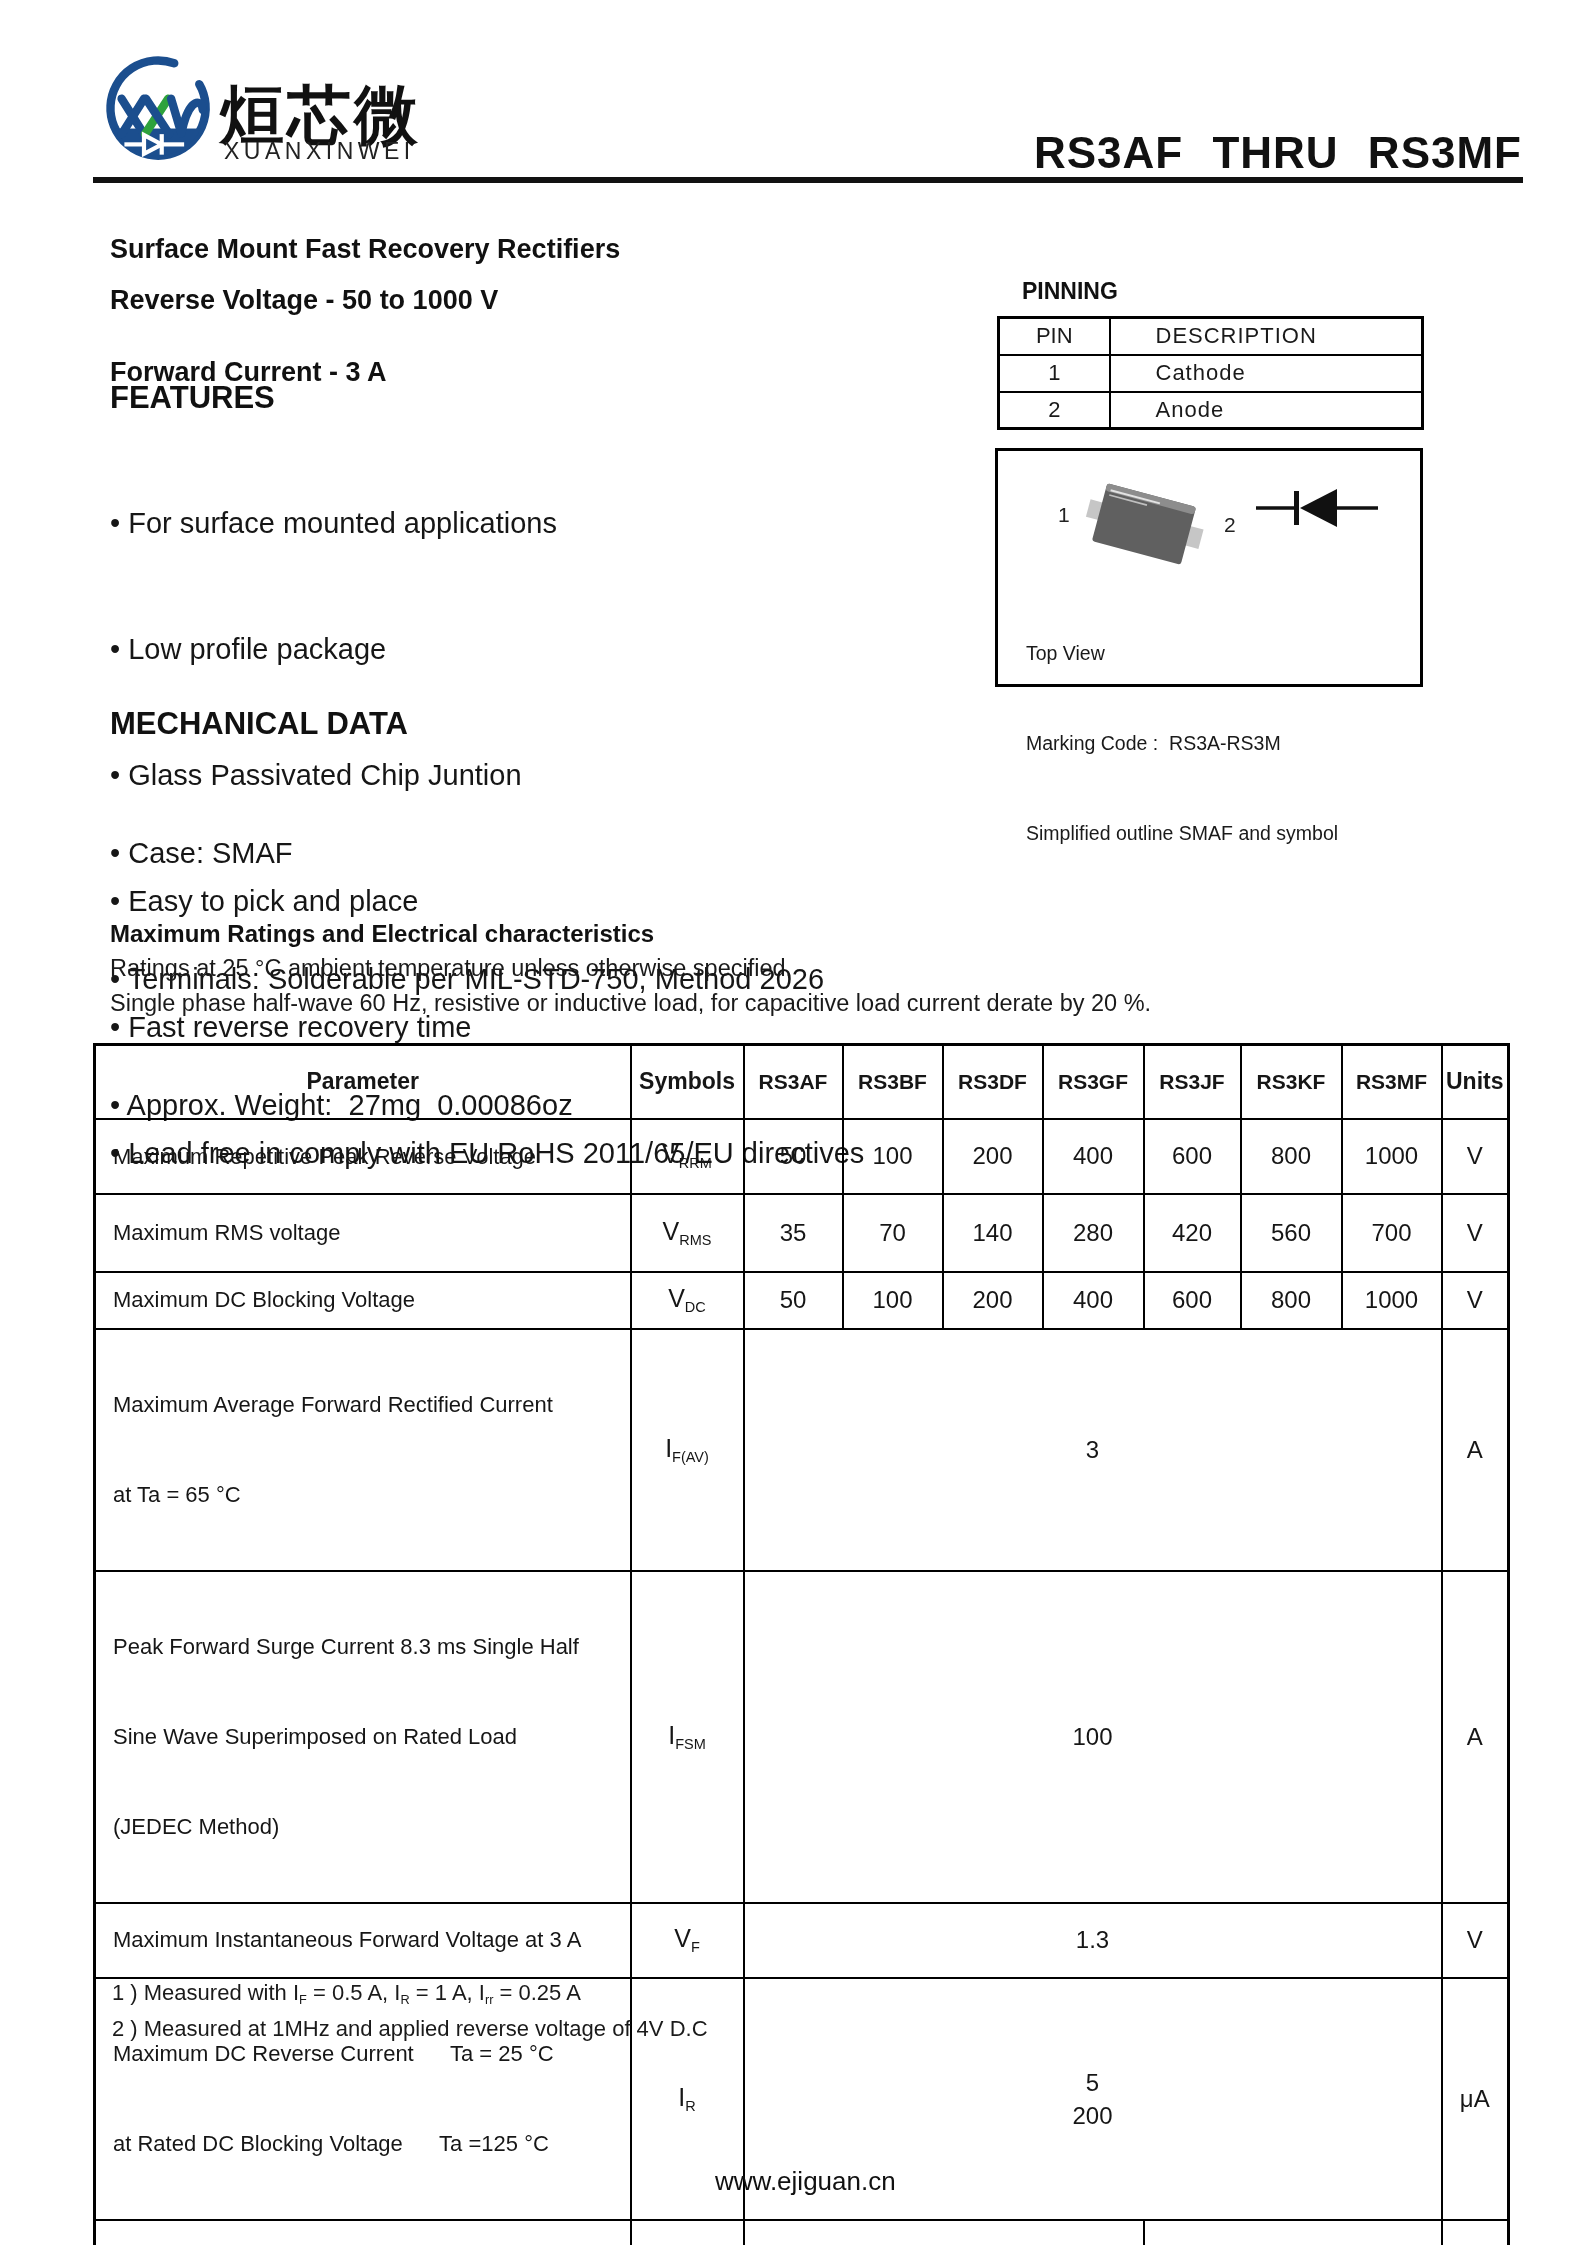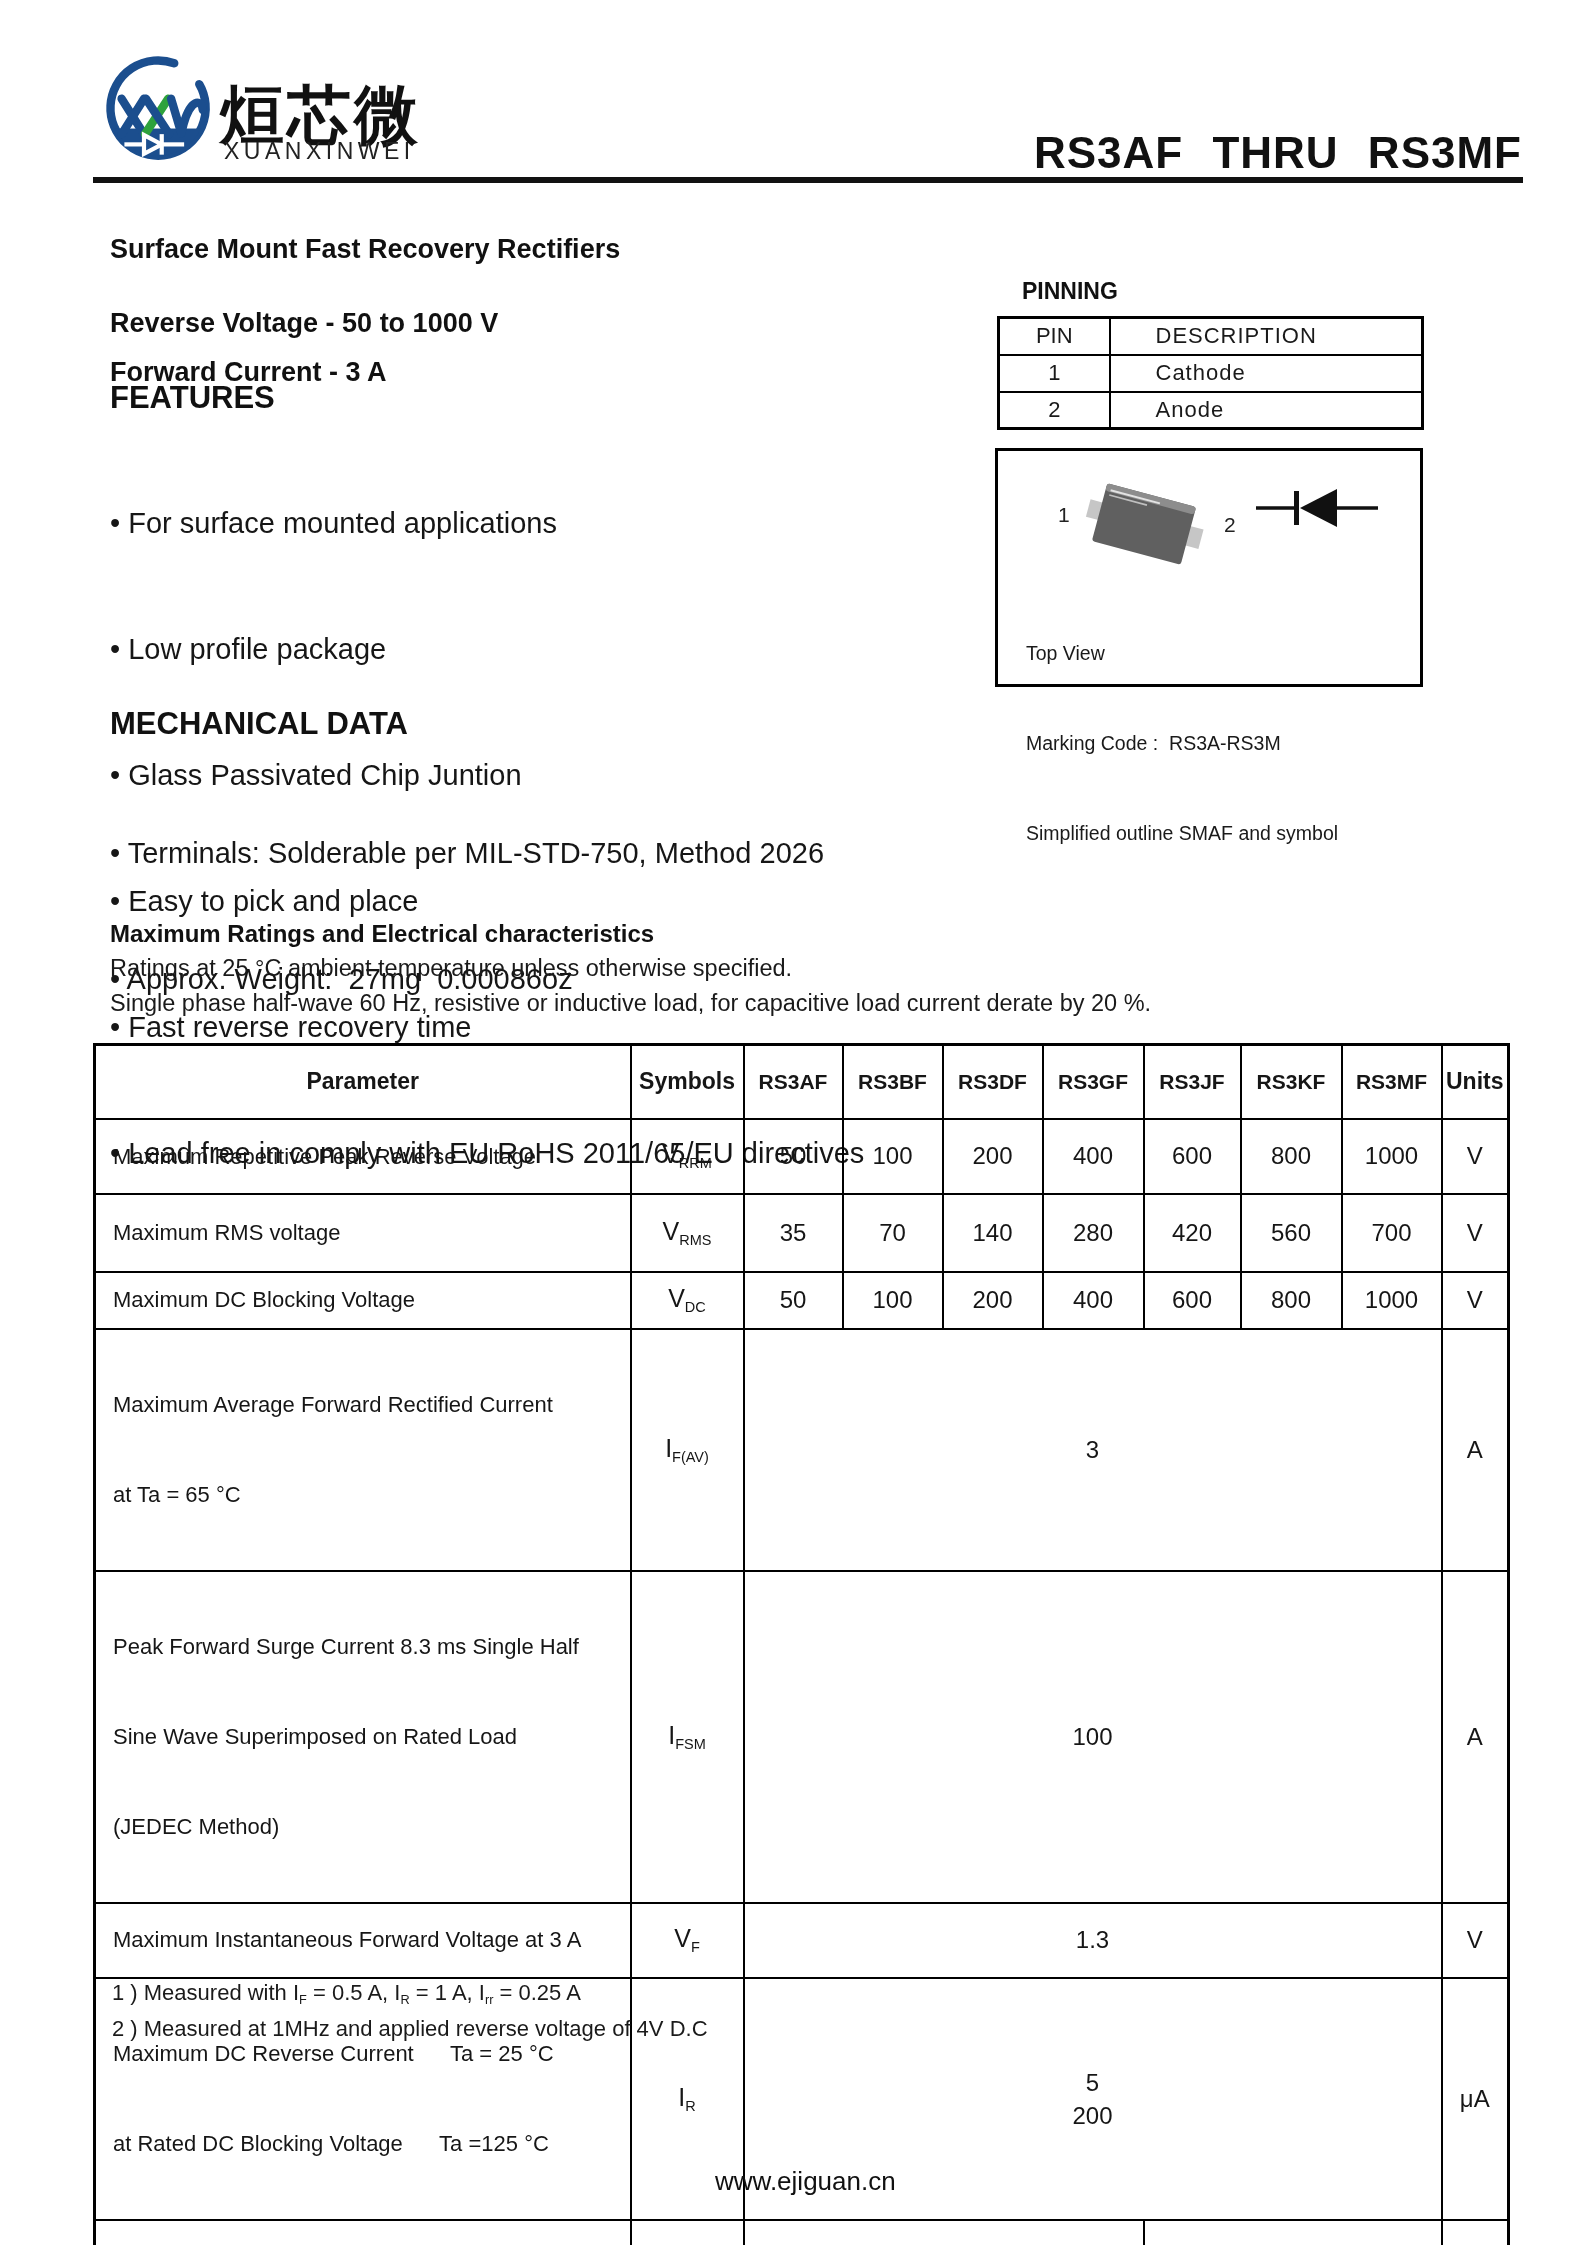--- a/index.html
+++ b/index.html
@@ -85,35 +85,36 @@
       <line x1="64" y1="88" x2="64" y2="110"></line>
       <line x1="64" y1="99" x2="88" y2="99"></line>
     </g>
   </svg>
   <div class="abs brand-cn">烜芯微</div>
   <div class="abs brand-en">XUANXINWEI</div>
   <div class="abs doc-title">RS3AF THRU RS3MF</div>
   <div class="abs head-rule"></div>
 
   <div class="abs sumline" style="top:234px;">Surface Mount Fast Recovery Rectifiers</div>
-  <div class="abs sumline" style="top:308px;text-align:right;">Reverse Voltage - 50 to 1000 V</div>
+  <div class="abs sumline" style="top:285px;text-align:right;">Reverse Voltage - 50 to 1000 V</div>
   <div class="abs sumline" style="top:357px;">Forward Current - 3 A</div>
 
   <div class="abs sect-h" style="top:380px;">FEATURES</div>
   <div class="abs blist" style="top:418px;">
     <div>• For surface mounted applications</div>
     <div>• Low profile package</div>
     <div>• Glass Passivated Chip Juntion</div>
     <div>• Easy to pick and place</div>
     <div>• Fast reverse recovery time</div>
     <div>• Lead free in comply with EU RoHS 2011/65/EU directives</div>
   </div>
 
   <div class="abs sect-h" style="top:706px;">MECHANICAL DATA</div>
   <div class="abs blist" style="top:748px;">
+    <div>• Case: SMAF</div>
     <div>• Terminals: Solderable per MIL-STD-750, Method 2026</div>
     <div>• Approx. Weight:  27mg  0.00086oz</div>
   </div>
 
   <div class="abs pinning-h">PINNING</div>
   <div class="abs pin-wrap">
     <table class="pin">
       <tbody>
           <tr>
         <td class="c1">PIN</td>

